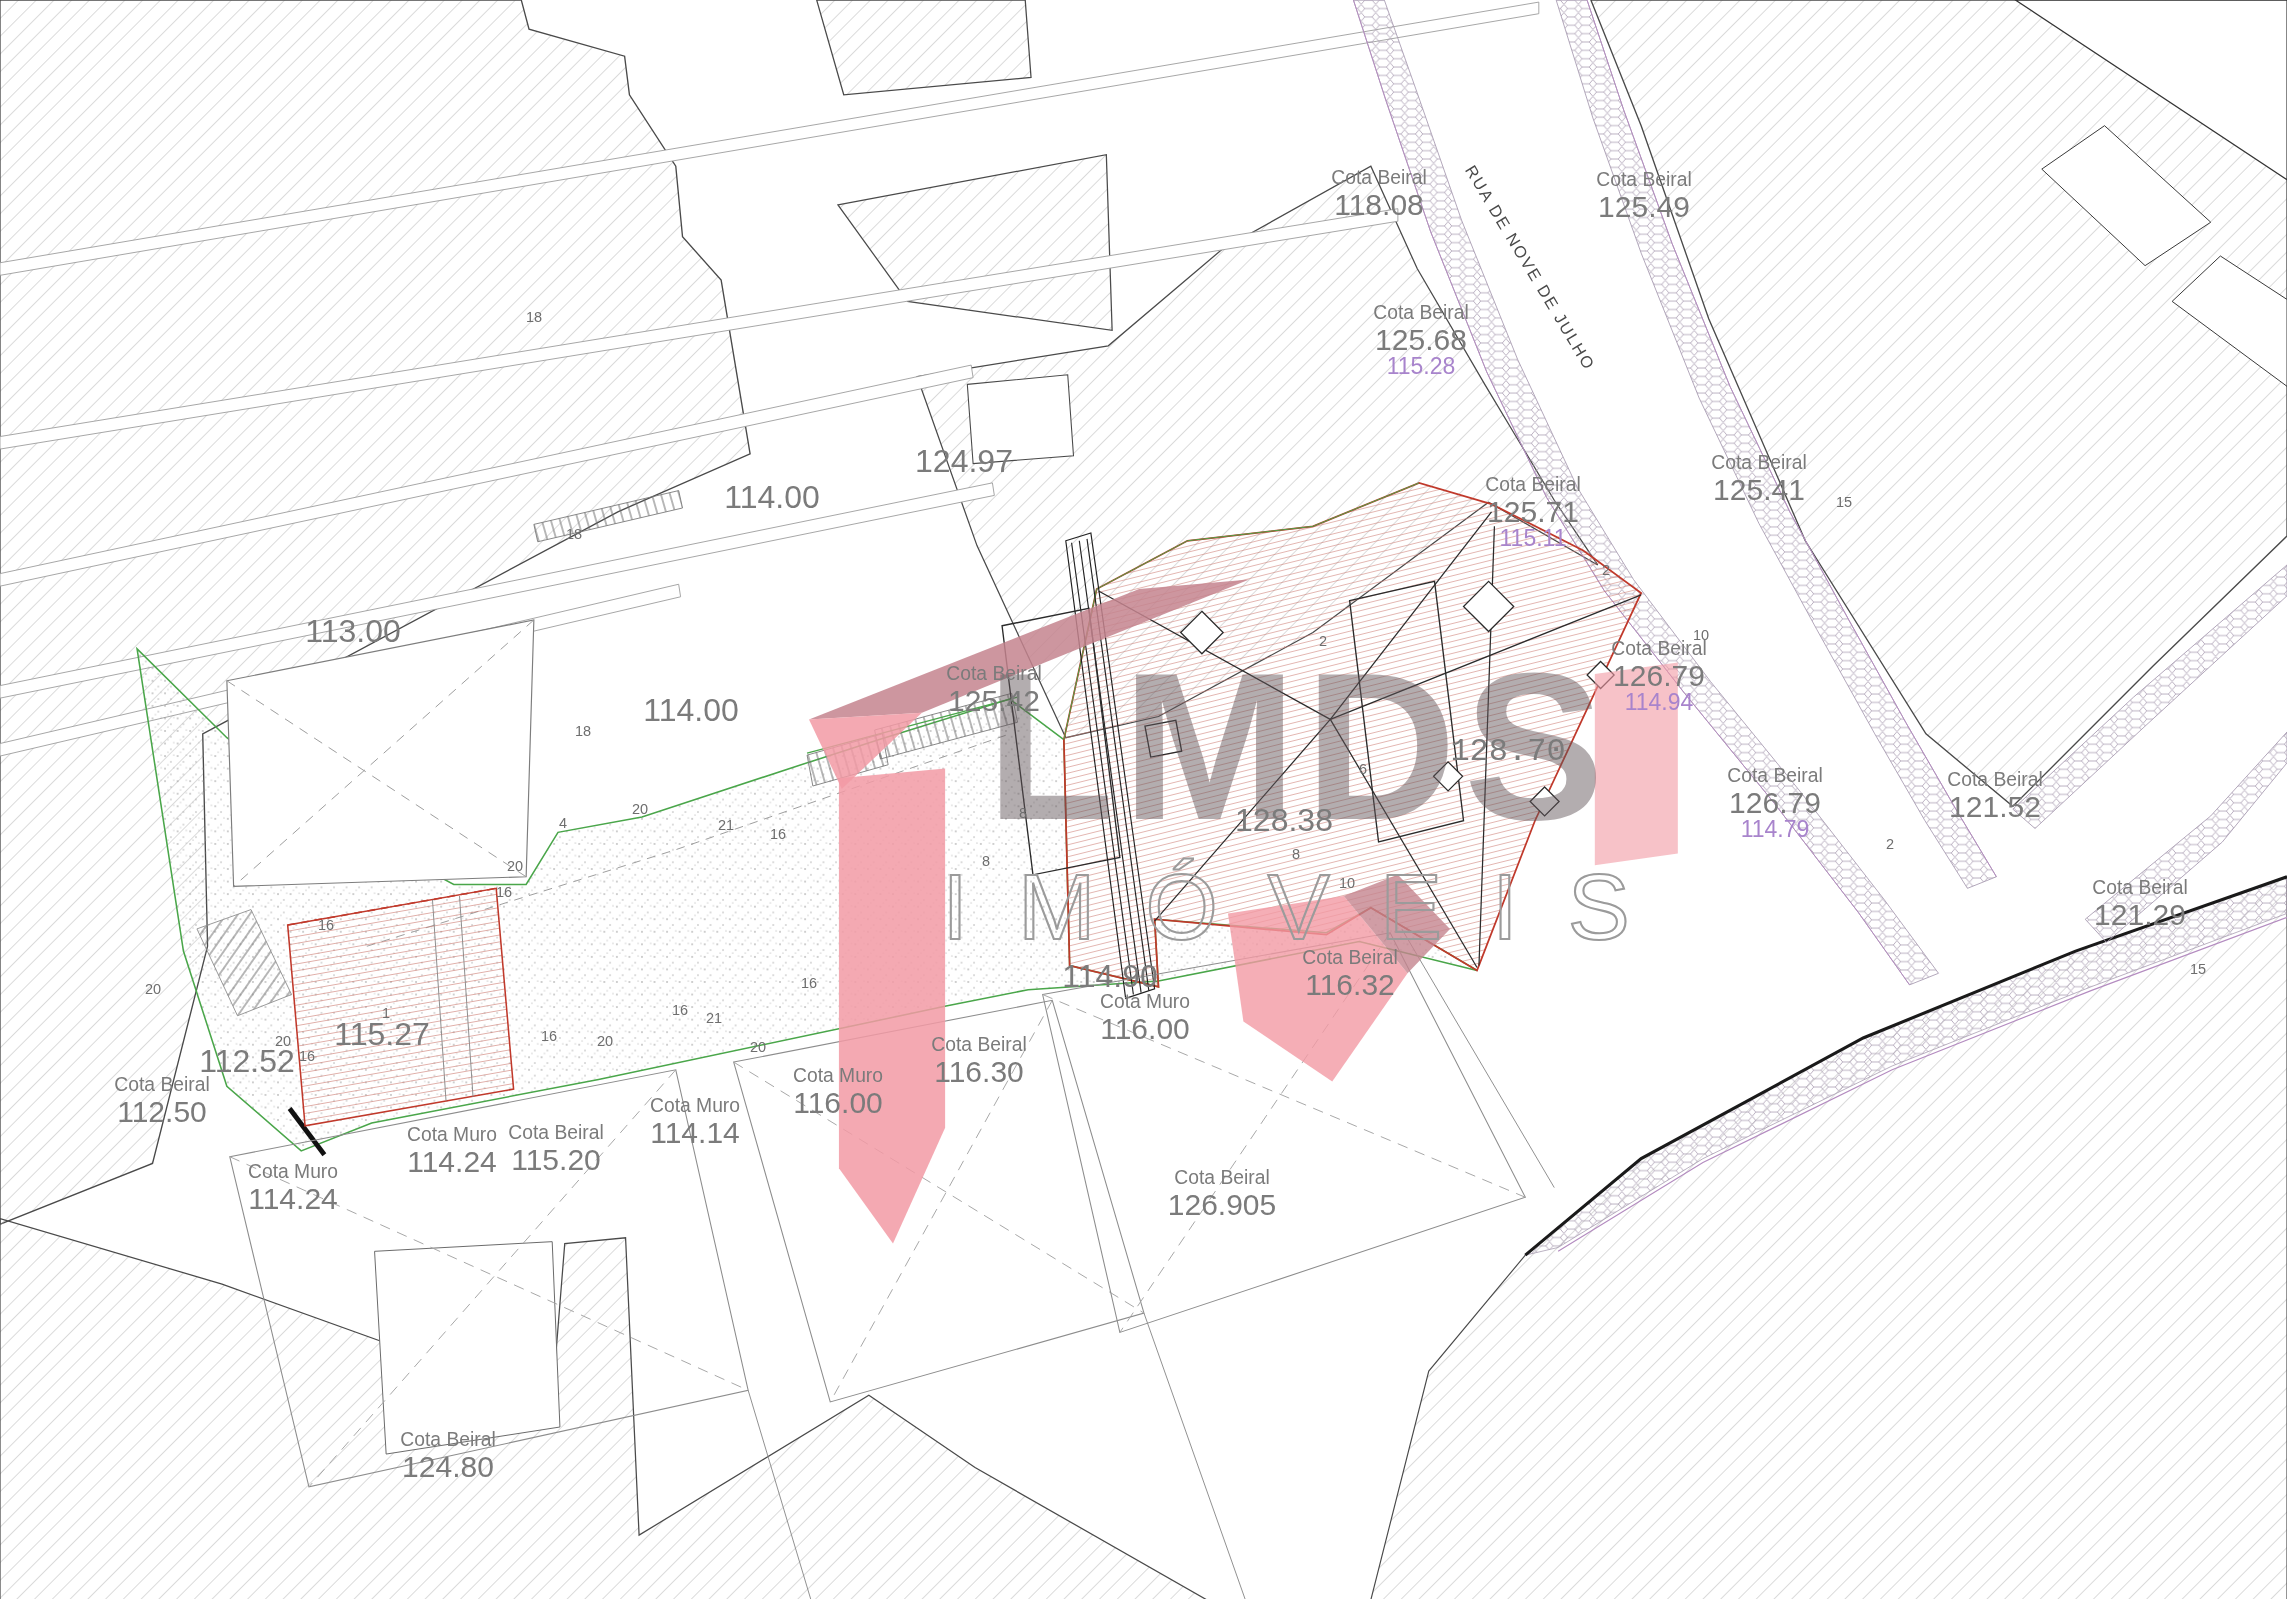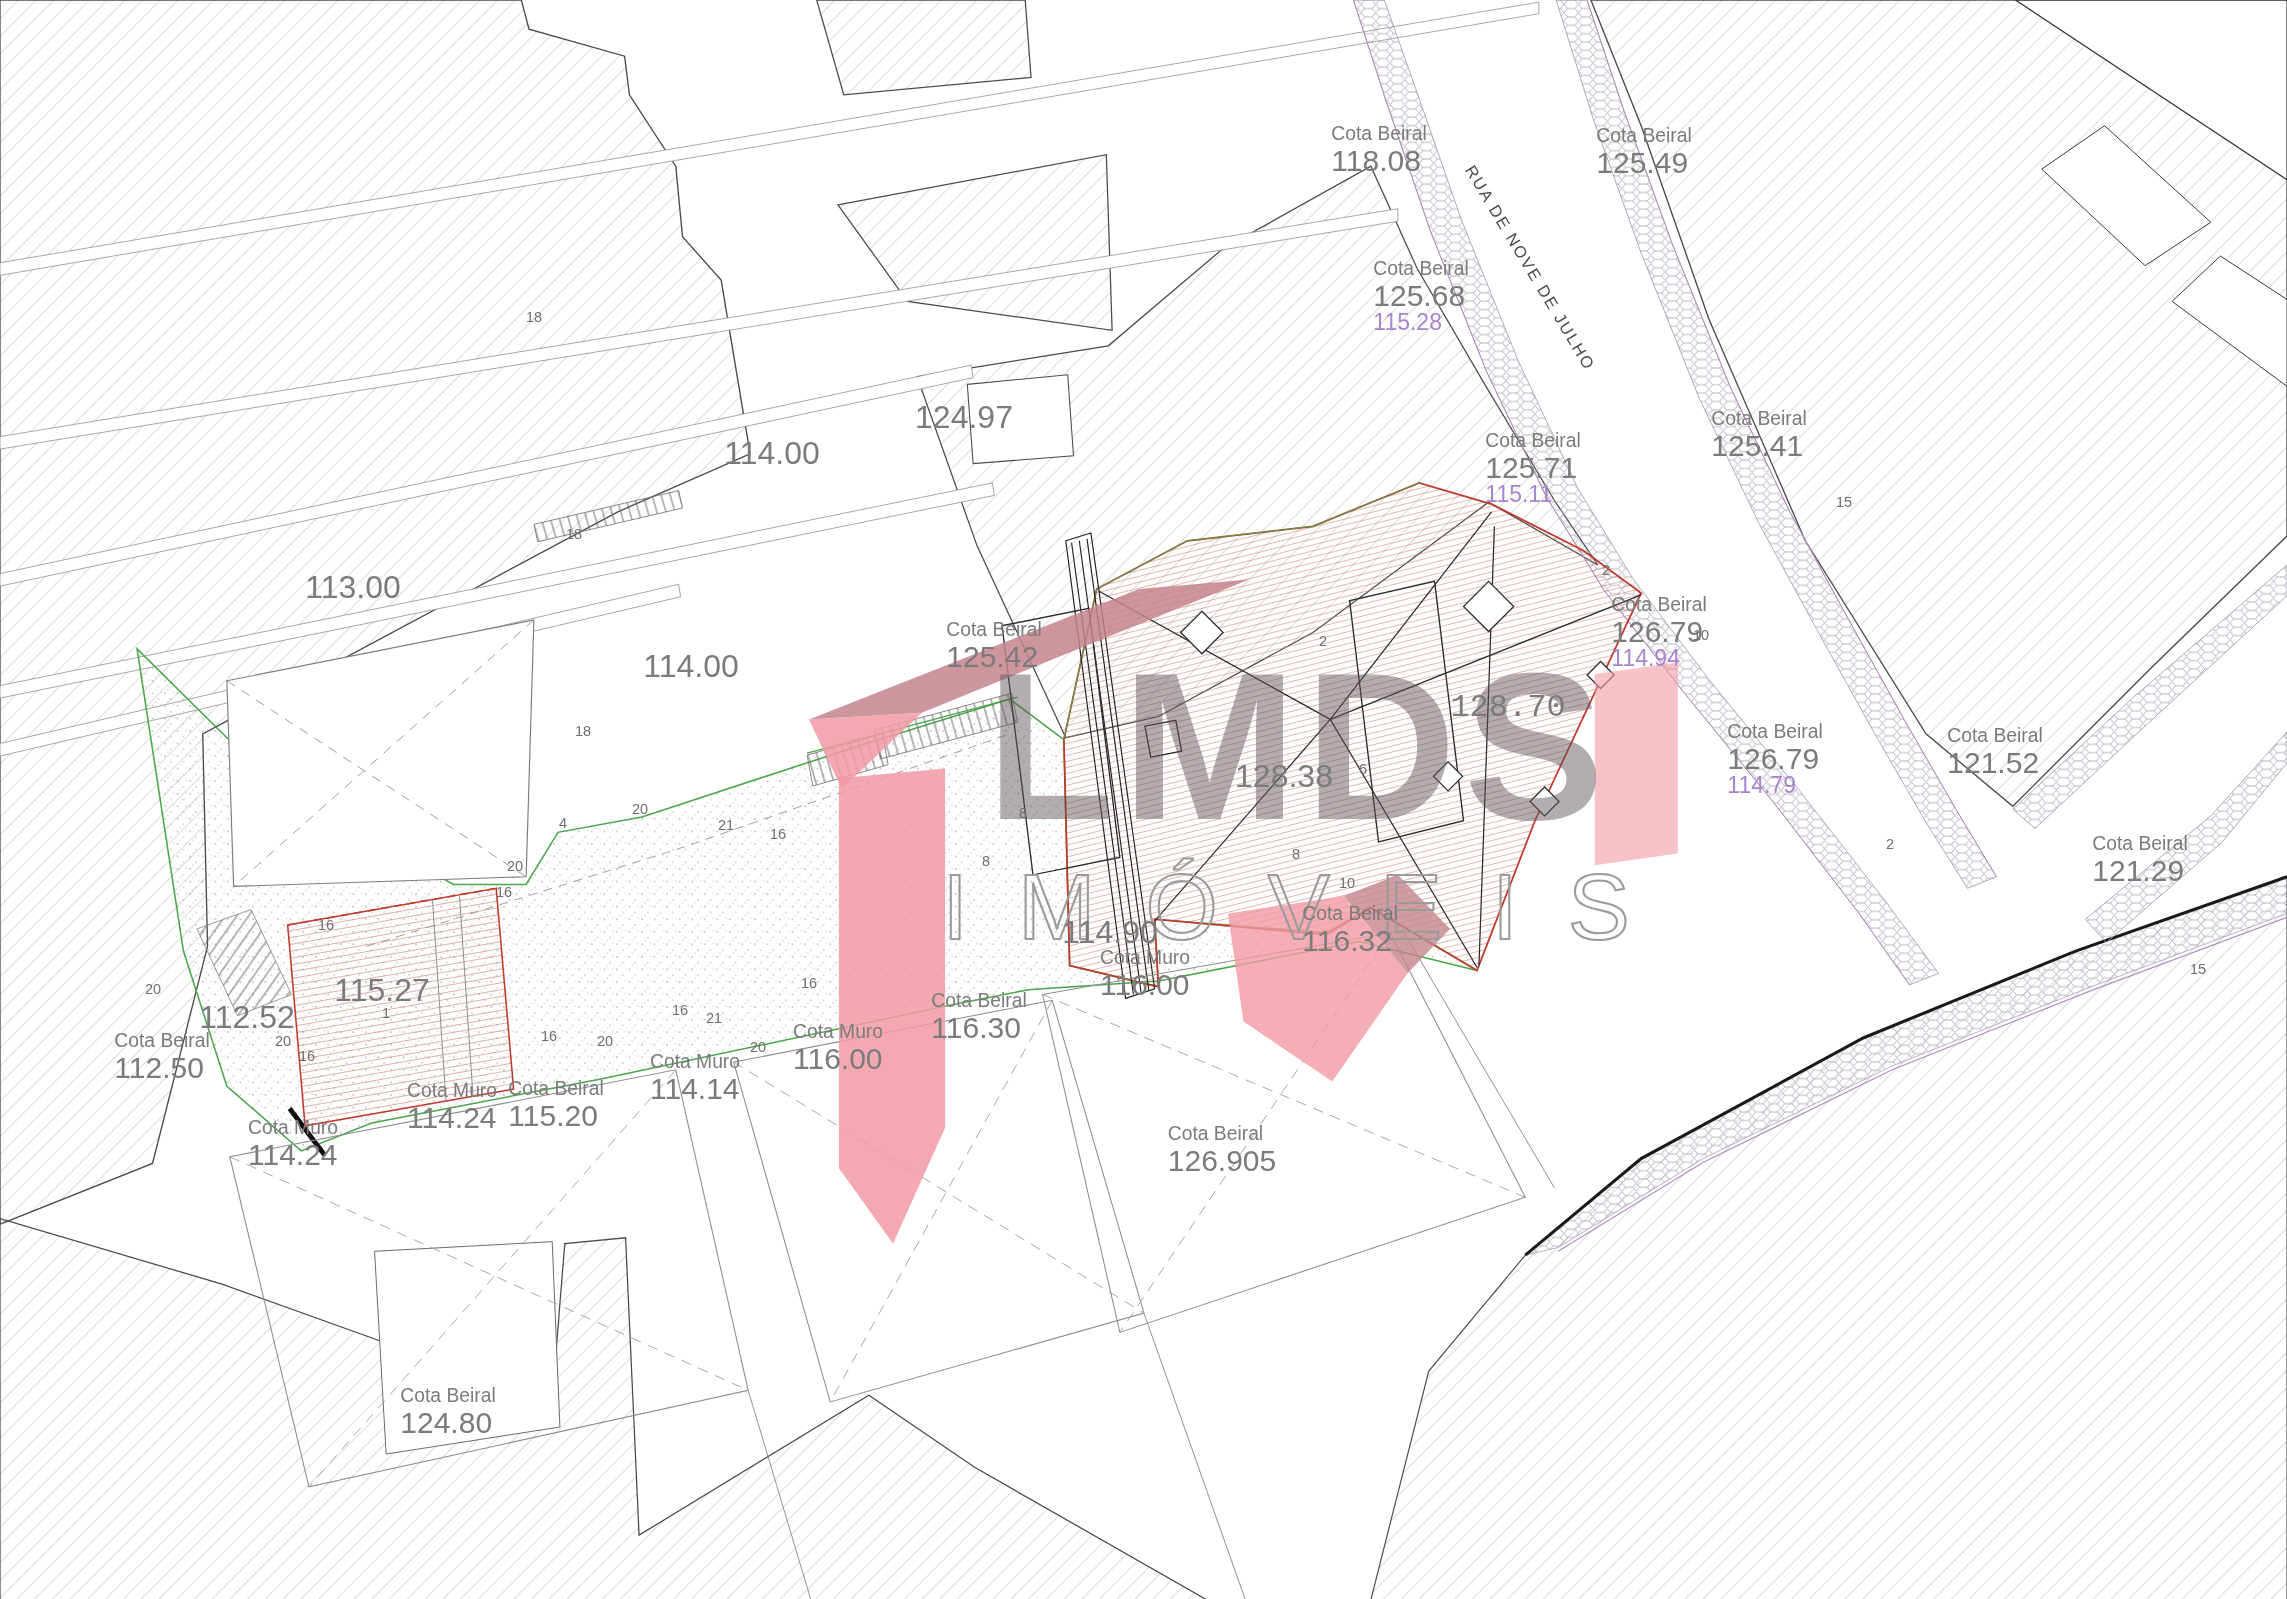--- a/index.html
+++ b/index.html
@@ -1,19 +1,19 @@
 <!DOCTYPE html>
 <html><head>
 <meta charset="utf-8">
 <style>
   html,body{margin:0;padding:0;background:#ffffff;}
   #stage{position:relative;width:2287px;height:1600px;overflow:hidden;background:#fff;
          font-family:"Liberation Sans", sans-serif;}
   #plan-svg{position:absolute;left:0;top:0;}
-  .lbl{position:absolute;transform:translateX(-50%);text-align:left;color:#7b7b7b;line-height:1.08;white-space:nowrap;}
+  .lbl{position:absolute;transform:translateX(-50%);text-align:center;color:#7b7b7b;line-height:1.08;white-space:nowrap;margin-top:44px;}
   .lbl .t{font-size:19.3px;}
   .lbl .v{font-size:30px;}
   .lbl .s{font-size:23px;color:#a884cc;margin-top:-1.9px;}
   .lbl.big .v{font-size:32px;}
   .tick{position:absolute;transform:translate(-50%,-50%);font-size:14.5px;color:#6e6e6e;white-space:nowrap;}
   #street-name{position:absolute;left:1530px;top:268px;transform:translate(-50%,-50%) rotate(59deg);
       font-size:16.4px;letter-spacing:1.9px;color:#4a4a4a;white-space:nowrap;}
   #wm-line1{position:absolute;left:1299px;top:626px;transform:translateX(-50%);
       font-size:210px;font-weight:bold;letter-spacing:7.7px;color:rgba(96,84,88,0.48);text-align:center;}
   #wm-line2{position:absolute;left:1311px;top:854px;transform:translateX(-50%);

